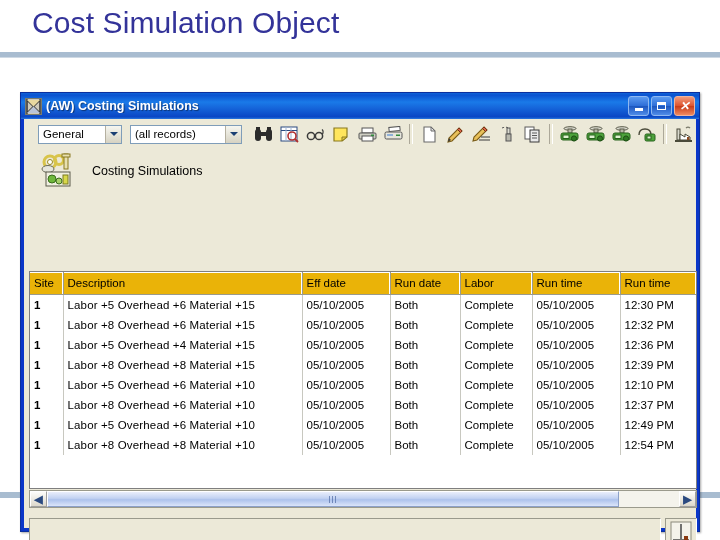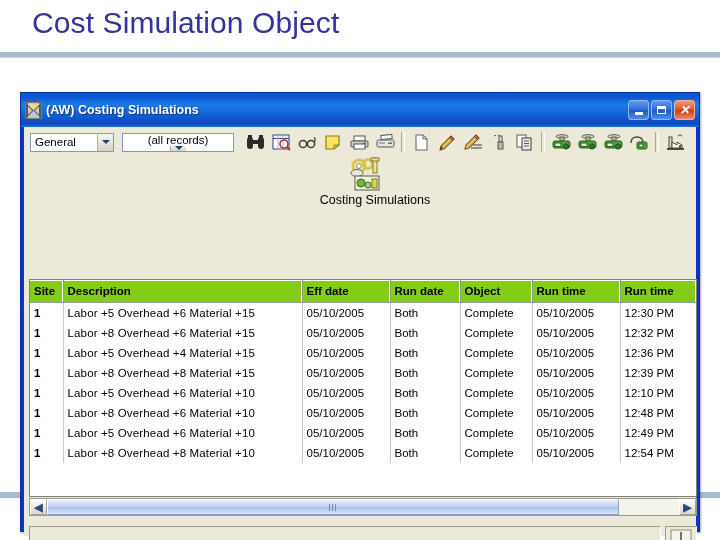--- a/index.html
+++ b/index.html
@@ -50,21 +50,21 @@
     position: absolute;
     left: 20px; top: 92px;
     width: 680px; height: 440px;
     background: #0a36c8;
     border: 1px solid #0a2f9e;
     box-sizing: border-box;
     box-shadow: 1px 1px 2px rgba(0,0,0,0.35);
   }
   .titlebar {
     position: relative;
-    height: 34px;
+    height: 26px;
     background: linear-gradient(to bottom,
        #1064d8 0%, #0a52d0 8%, #1a7ae8 35%, #1668dc 55%, #0a46c4 92%, #2a7ae0 100%);
     display: flex; align-items: center;
     padding: 0 2px 0 4px;
   }
   .title-icon {
     width: 17px; height: 17px;
     margin-right: 4px;
     flex: 0 0 auto;
     background: #d8d4c8;
@@ -149,37 +149,36 @@
     display: flex; align-items: center; justify-content: center;
     box-sizing: border-box;
   }
   .combo .carrow i {
     display: block;
     width: 0; height: 0;
     border-left: 4px solid transparent;
     border-right: 4px solid transparent;
     border-top: 4px solid #1b3f73;
   }
-  #combo-general { width: 84px; }
-  #combo-records { width: 112px; flex-direction: column; }
+  #combo-general { width: 84px; margin-left: 8px; }
+  #combo-records { width: 112px; }
 
   .tbtn {
     width: 26px; height: 24px;
     display: flex; align-items: center; justify-content: center;
     position: relative;
   }
   .tsep { width: 2px; height: 20px; border-left: 1px solid #aca899; border-right: 1px solid #ffffff; margin: 0 3px; }
 
   
   .banner {
     display: flex; align-items: center;
     height: 44px;
     padding-left: 16px;
     background: #ece9d8;
-    flex-direction: column;
   }
   .banner-icon { width: 38px; height: 36px; position: relative; flex: 0 0 auto; }
   .banner-label { font-size: 12.5px; color: #000; margin-left: 14px; }
 
   
   .grid-wrap {
     position: absolute;
     left: 5px; top: 152px;
     width: 668px; height: 218px;
     background: #ffffff;
@@ -187,25 +186,25 @@
     box-sizing: border-box;
     overflow: hidden;
   }
   table.grid {
     border-collapse: collapse;
     width: 100%;
     font-size: 11.5px;
     table-layout: fixed;
   }
   table.grid th {
-    background: #84cc16;
+    background: #eab308;
     border-right: 1px solid #9a9a8c;
     border-bottom: 1px solid #9a9a8c;
     border-top: 1px solid #ffffff;
-    font-weight: bold;
+    font-weight: normal;
     text-align: left;
     padding: 2px 4px 3px 4px;
     height: 16px;
     white-space: nowrap;
     box-shadow: inset -1px 0 0 #ffffff;
   }
   table.grid td {
     border-right: 1px solid #c8c8c0;
     padding: 1px 4px 2px 4px;
     height: 17px;
@@ -511,21 +510,21 @@
               <col class="col-stat">
               <col class="col-rdat">
               <col class="col-rtim">
           </colgroup>
           <thead>
             <tr>
               <th>Site</th>
               <th>Description</th>
               <th>Eff date</th>
               <th>Run date</th>
-              <th>Object</th>
+              <th>Labor</th>
               <th>Run time</th>
               <th>Run time</th>
             </tr>
           </thead>
           <tbody id="grid-body">
               <tr>
                 <td class="c-site">1</td>
                 <td class="c-desc">Labor +5  Overhead +6  Material +15</td>
                 <td class="c-eff_date">05/10/2005</td>
                 <td class="c-run_type">Both</td>
@@ -569,21 +568,21 @@
                 <td class="c-run_date">05/10/2005</td>
                 <td class="c-run_time">12:10 PM</td>
               </tr>
               <tr>
                 <td class="c-site">1</td>
                 <td class="c-desc">Labor +8  Overhead +6  Material +10</td>
                 <td class="c-eff_date">05/10/2005</td>
                 <td class="c-run_type">Both</td>
                 <td class="c-status">Complete</td>
                 <td class="c-run_date">05/10/2005</td>
-                <td class="c-run_time">12:48 PM</td>
+                <td class="c-run_time">12:37 PM</td>
               </tr>
               <tr>
                 <td class="c-site">1</td>
                 <td class="c-desc">Labor +5  Overhead +6  Material +10</td>
                 <td class="c-eff_date">05/10/2005</td>
                 <td class="c-run_type">Both</td>
                 <td class="c-status">Complete</td>
                 <td class="c-run_date">05/10/2005</td>
                 <td class="c-run_time">12:49 PM</td>
               </tr>

